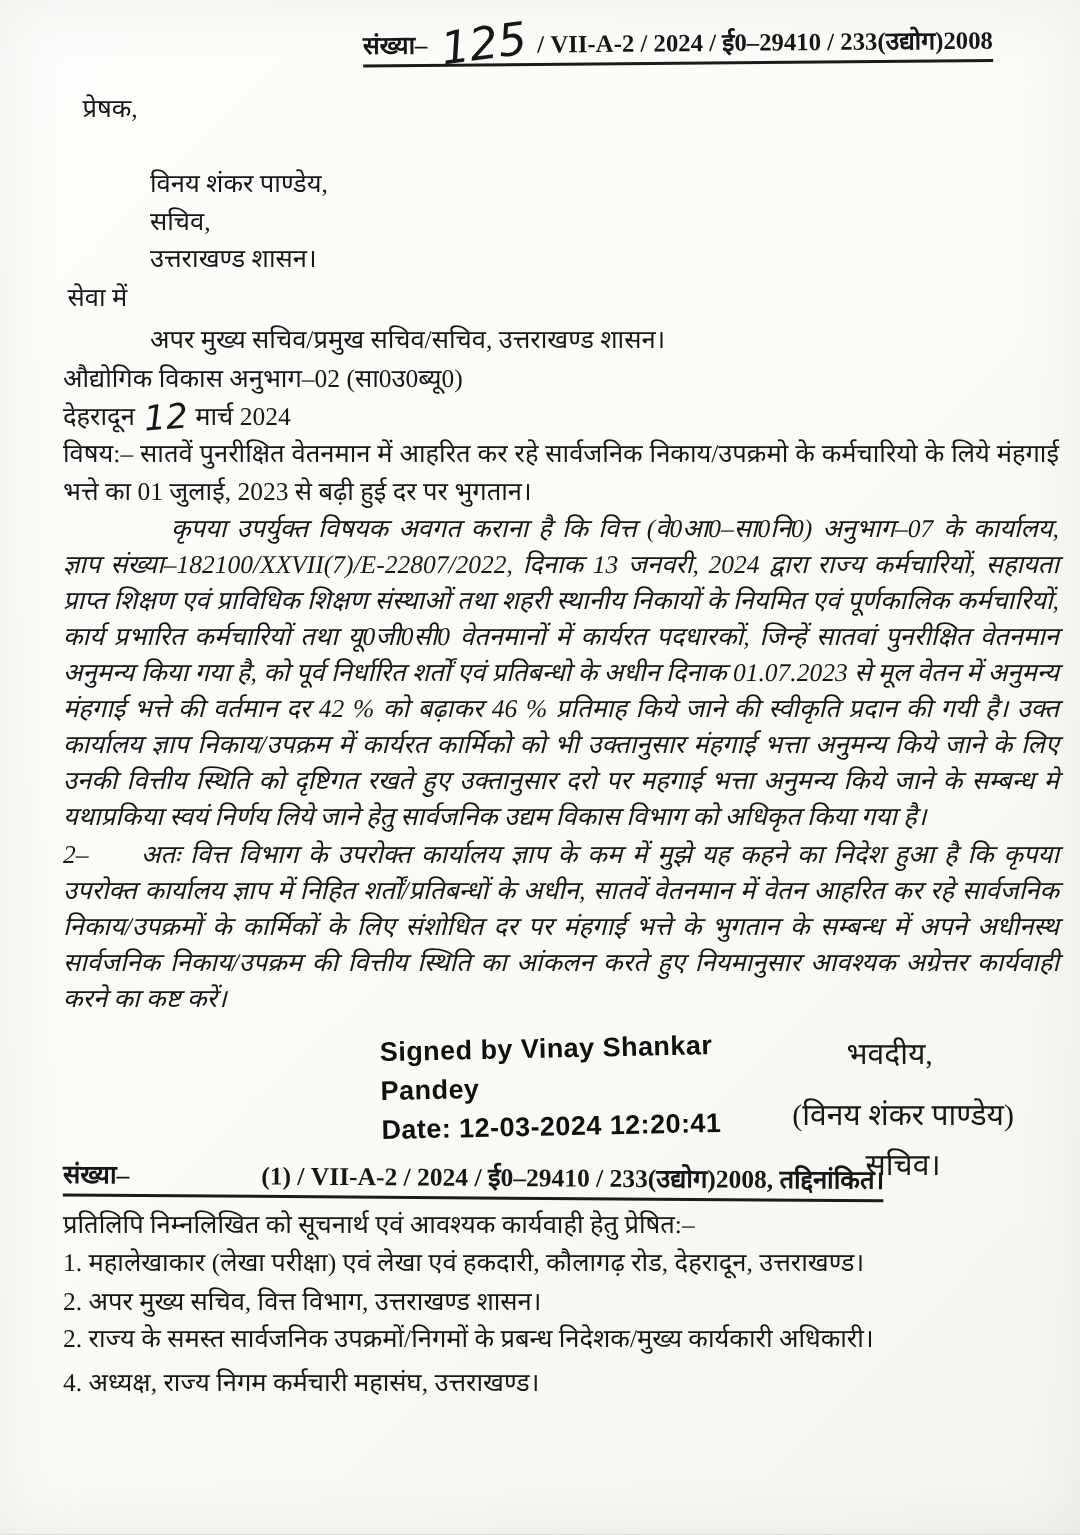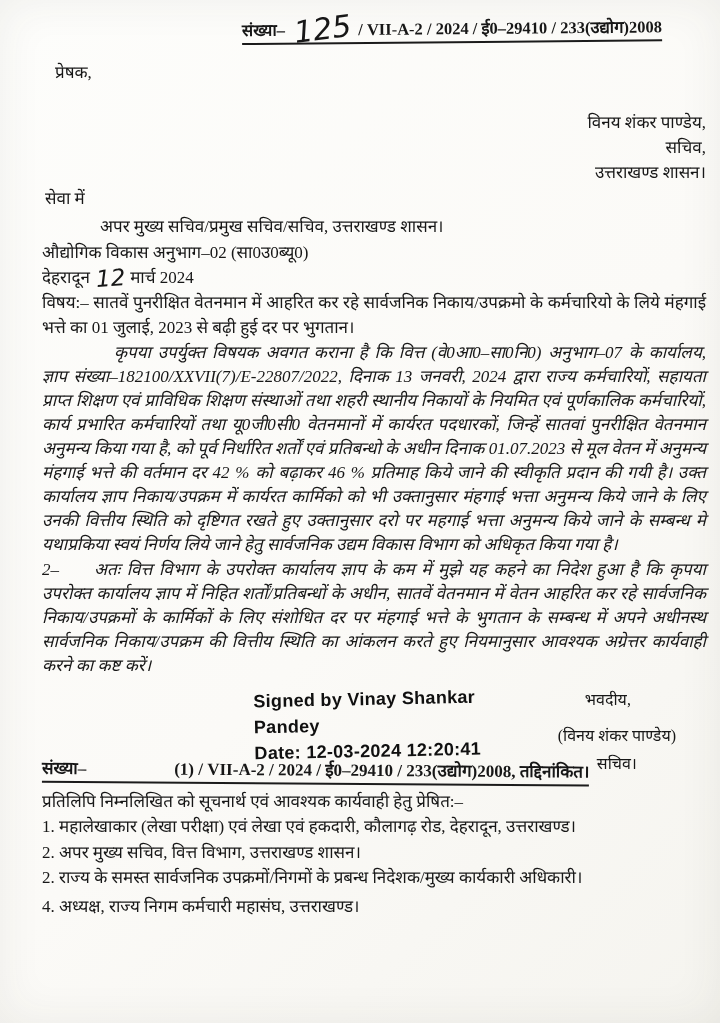--- a/index.html
+++ b/index.html
@@ -16,41 +16,41 @@
   .u{border-bottom:2px solid #1b1b1b;padding-bottom:2px;}
 
   .ref-line{margin:10px 0 0 200px;transform:rotate(-0.5deg);}
   .ref-line .u{display:inline-block;font-weight:bold;font-size:16.5px;white-space:nowrap;}
   .hw{display:inline-block;font-family:"DejaVu Sans",sans-serif;font-style:italic;font-weight:400;}
   .hw-125{font-size:30px;line-height:14px;vertical-align:-4px;margin:0 7px 0 9px;transform:rotate(-7deg);}
   .hw-12{font-size:23px;line-height:12px;vertical-align:-3px;margin:0 5px 0 6px;transform:rotate(-4deg);}
 
   .from-label{margin:17px 0 0 13px;}
   .block{line-height:25px;}
-  .sender{margin:27px 0 0 58px;text-align:right;}
+  .sender{margin:27px 0 0 58px;}
   .to-label{margin:1px 0 0 3px;font-family:Liberation Serif, serif;}
   .addressee{margin:5px 0 0 58px;}
 
   .section-row{display:flex;justify-content:space-between;align-items:baseline;margin-top:1px;line-height:25px;flex-direction:column;}
   .section-row .right{margin-right:46px;white-space:nowrap;}
 
   .subject{margin:0;text-align:justify;line-height:25px;}
   .salutation{margin:1px 0 0 0;line-height:24px;}
 
   .para{margin:1px 0 0 0;text-align:justify;line-height:24px;font-style:italic;}
   .para1{text-indent:72px;}
   .p2-prefix{display:inline-block;width:52px;text-indent:0;}
 
   .sig-row{display:flex;margin-top:8px;}
   .sig-digital{
     margin-left:212px;font-family:"Liberation Sans","DejaVu Sans",sans-serif;
     font-weight:bold;font-size:18px;line-height:26px;letter-spacing:0.3px;color:#101010;
     transform:rotate(-1.2deg);white-space:nowrap;
   }
-  .sig-right{margin-left:auto;margin-right:30px;text-align:center;font-size:16px;}
+  .sig-right{margin-left:auto;margin-right:30px;text-align:center;font-size:20px;}
   .sig-right .closing{margin:2px 18px 14px 0;}
   .sig-right .name{margin-bottom:6px;white-space:nowrap;}
 
   .footer-ref{margin-top:-16px;transform:rotate(0.4deg);position:relative;z-index:1;}
   .footer-ref .u{display:inline-block;font-weight:bold;white-space:nowrap;}
   .footer-ref .gap{display:inline-block;width:88px;}
 
   .copy-intro{margin-top:4px;line-height:25px;}
   .copy-list{margin-top:1px;}
   .copy-item{line-height:24.5px;margin-top:1px;}

